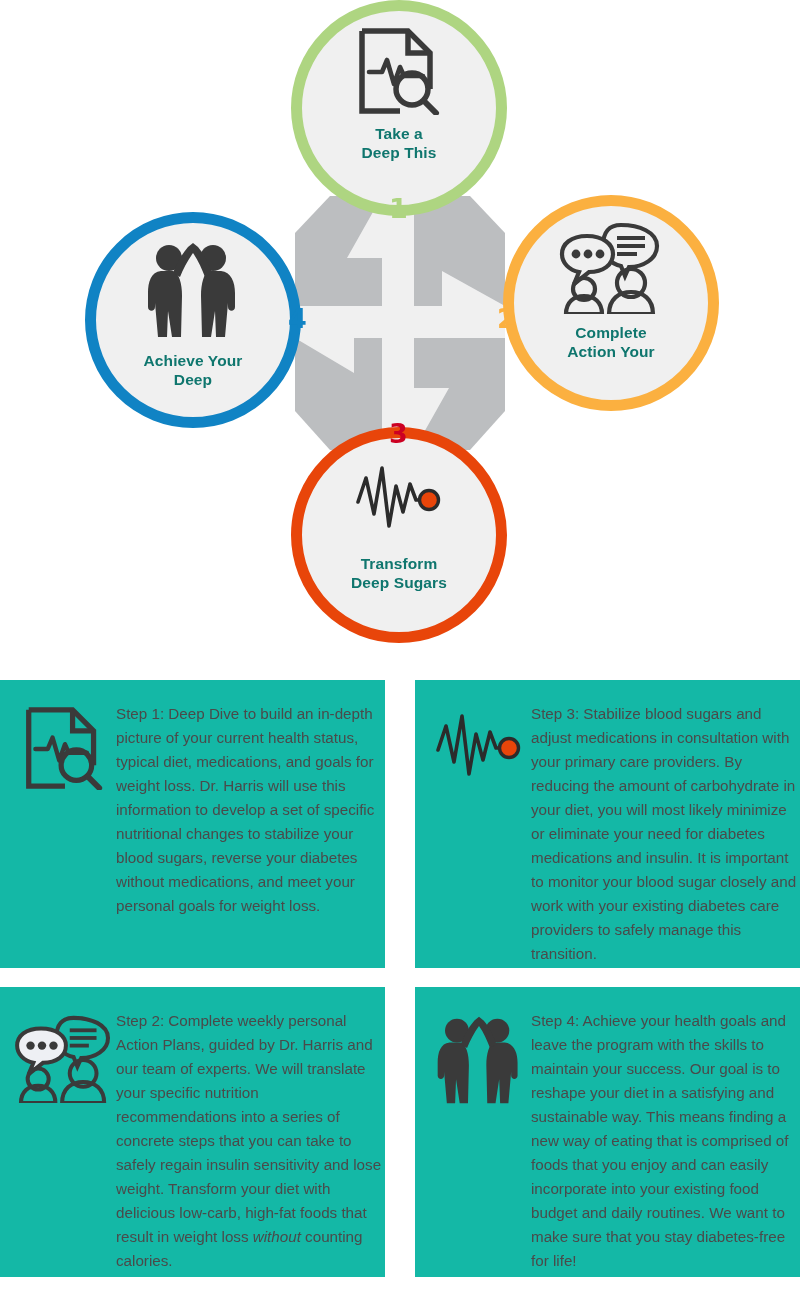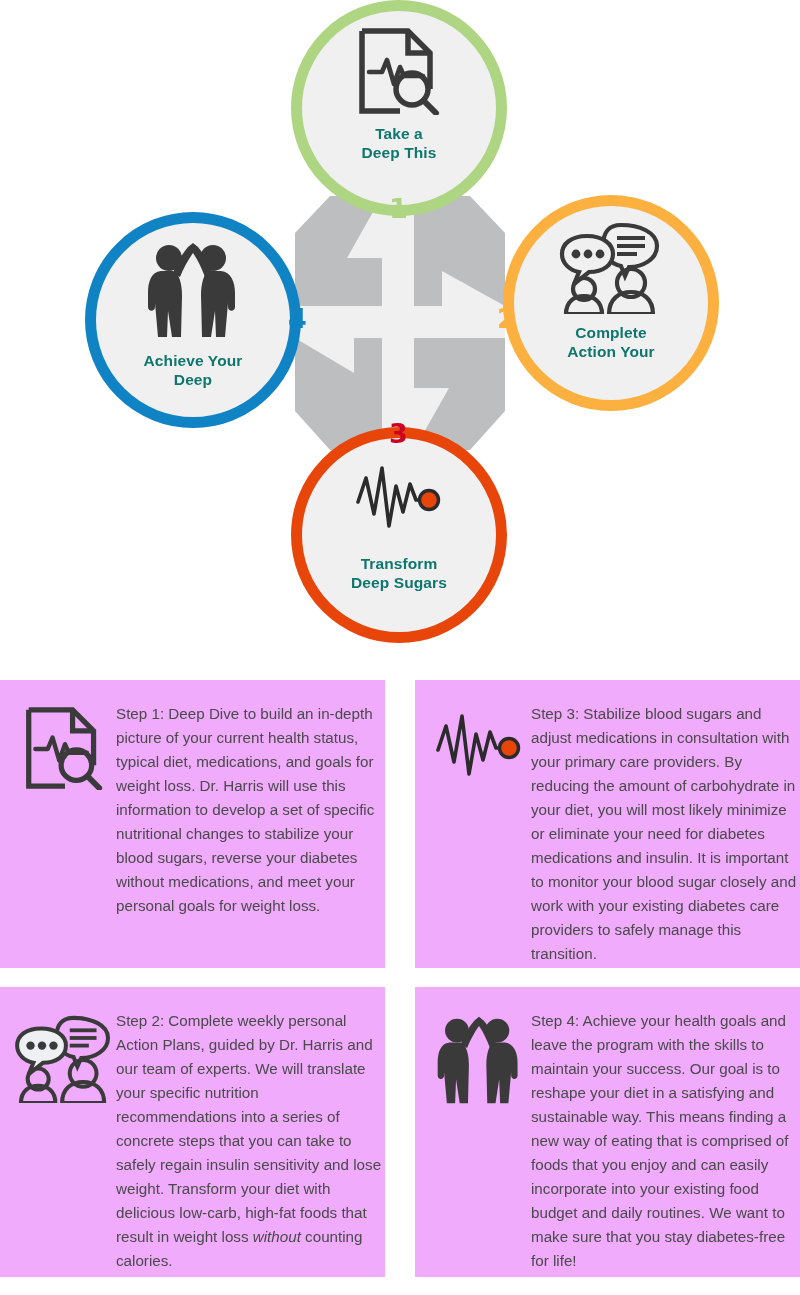--- a/index.html
+++ b/index.html
@@ -48,21 +48,21 @@
     left: 0; top: 680px;
     width: 800px; height: 615px;
     display: grid;
     grid-template-columns: 385px 385px;
     grid-template-rows: 288px 290px;
     column-gap: 30px;
     row-gap: 19px;
     padding: 0 0 0 0;
   }
   .card {
-    background: #f0abfc;
+    background: #14b8a6;
     display: flex;
     align-items: flex-start;
     padding: 22px 2px 18px 12px;
   }
   .card-icon { flex: 0 0 auto; width: 104px; display:flex; align-items:flex-start; justify-content:center; padding-top: 4px;}
   .card-text {
     flex: 1 1 auto;
     font-size: 15.2px;
     line-height: 24px;
     color: #4a4a4a;

